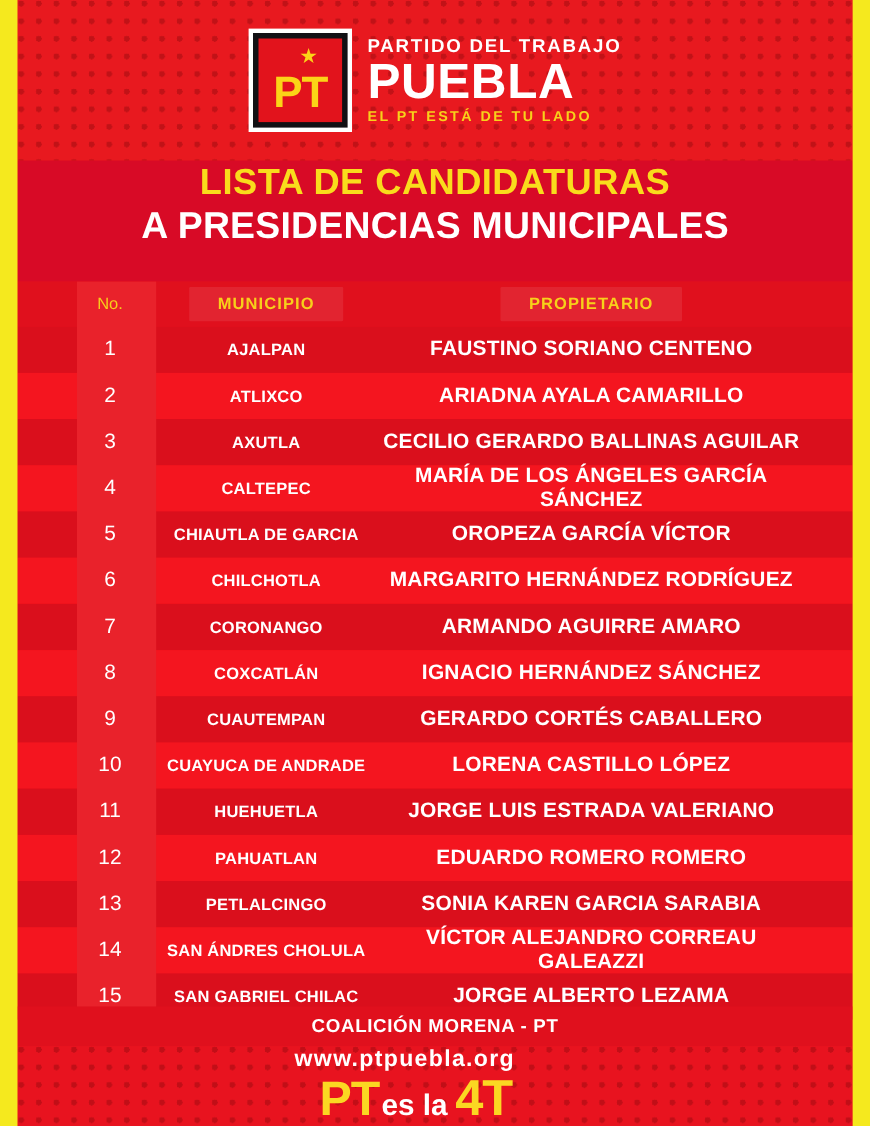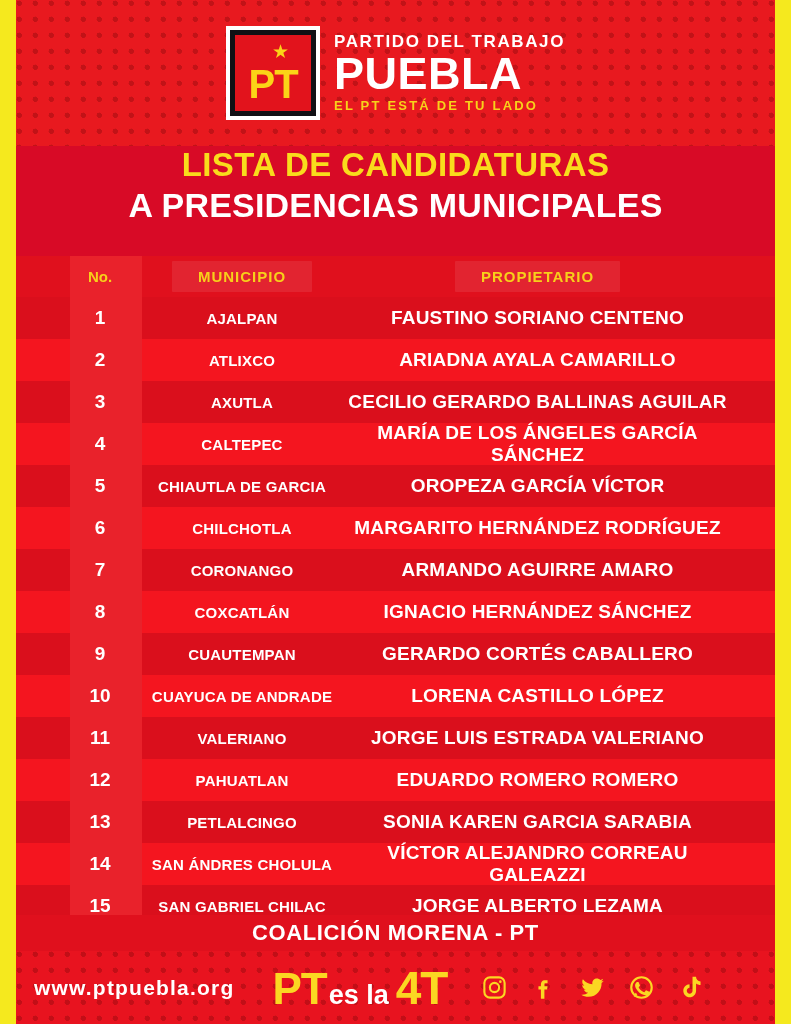--- a/index.html
+++ b/index.html
@@ -186,21 +186,21 @@
   .c-no {
     position: relative;
     z-index: 3;
     width: 126px;
     flex: 0 0 126px;
     text-align: center;
     padding-right: 12px;
     box-sizing: border-box;
     color: #ffffff;
     font-size: 19px;
-    font-weight: bold;
+    font-weight: normal;
     padding-left: 54px;
   }
   .c-mun {
     width: 200px;
     flex: 0 0 200px;
     text-align: center;
     color: #ffffff;
     font-size: 15px;
     font-weight: bold;
     letter-spacing: 0.2px;
@@ -229,40 +229,41 @@
   #coalition {
     position: absolute;
     left: 0; top: 915px;
     width: 759px;
     height: 36px;
     background: #e0101d;
     display: flex;
     align-items: center;
     justify-content: center;
     color: #ffffff;
-    font-size: 22px;
+    font-size: 17px;
     font-weight: bold;
     letter-spacing: 0.6px;
   }
 
   
   #footer {
     position: absolute;
     left: 0; top: 951px;
     width: 759px;
     height: 73px;
     background: #e8131f;
   }
   #footer .dots { top: 0; height: 73px; }
   #footer-row {
     position: absolute;
     left: 0; top: 0;
     width: 686px; height: 73px;
     display: flex;
     align-items: center;
+    flex-direction: column;
   }
   #site-url {
     color: #ffffff;
     font-size: 21px;
     font-weight: bold;
     letter-spacing: 1.2px;
     margin-left: 18px;
     flex: 0 0 auto;
   }
   #slogan {
@@ -380,21 +381,21 @@
             <div class="c-mun">CUAUTEMPAN</div>
             <div class="c-prop">GERARDO CORTÉS CABALLERO</div>
           </div>
           <div class="trow even">
             <div class="c-no">10</div>
             <div class="c-mun">CUAYUCA DE ANDRADE</div>
             <div class="c-prop">LORENA CASTILLO LÓPEZ</div>
           </div>
           <div class="trow odd">
             <div class="c-no">11</div>
-            <div class="c-mun">VALERIANO</div>
+            <div class="c-mun">HUEHUETLA</div>
             <div class="c-prop">JORGE LUIS ESTRADA VALERIANO</div>
           </div>
           <div class="trow even">
             <div class="c-no">12</div>
             <div class="c-mun">PAHUATLAN</div>
             <div class="c-prop">EDUARDO ROMERO ROMERO</div>
           </div>
           <div class="trow odd">
             <div class="c-no">13</div>
             <div class="c-mun">PETLALCINGO</div>

